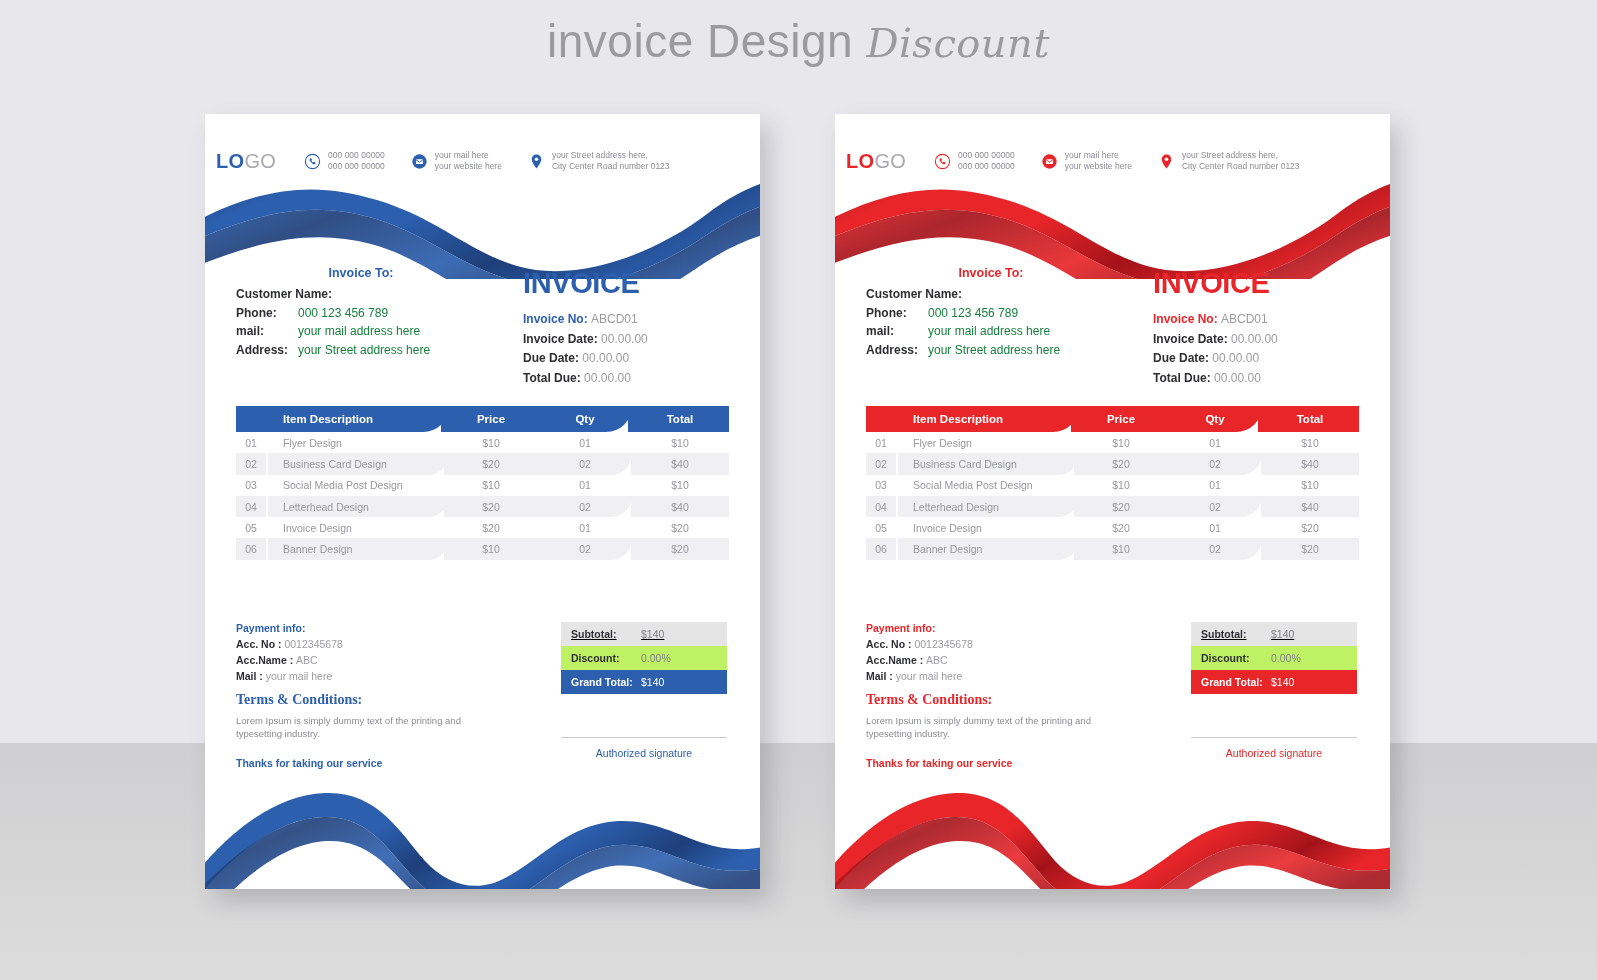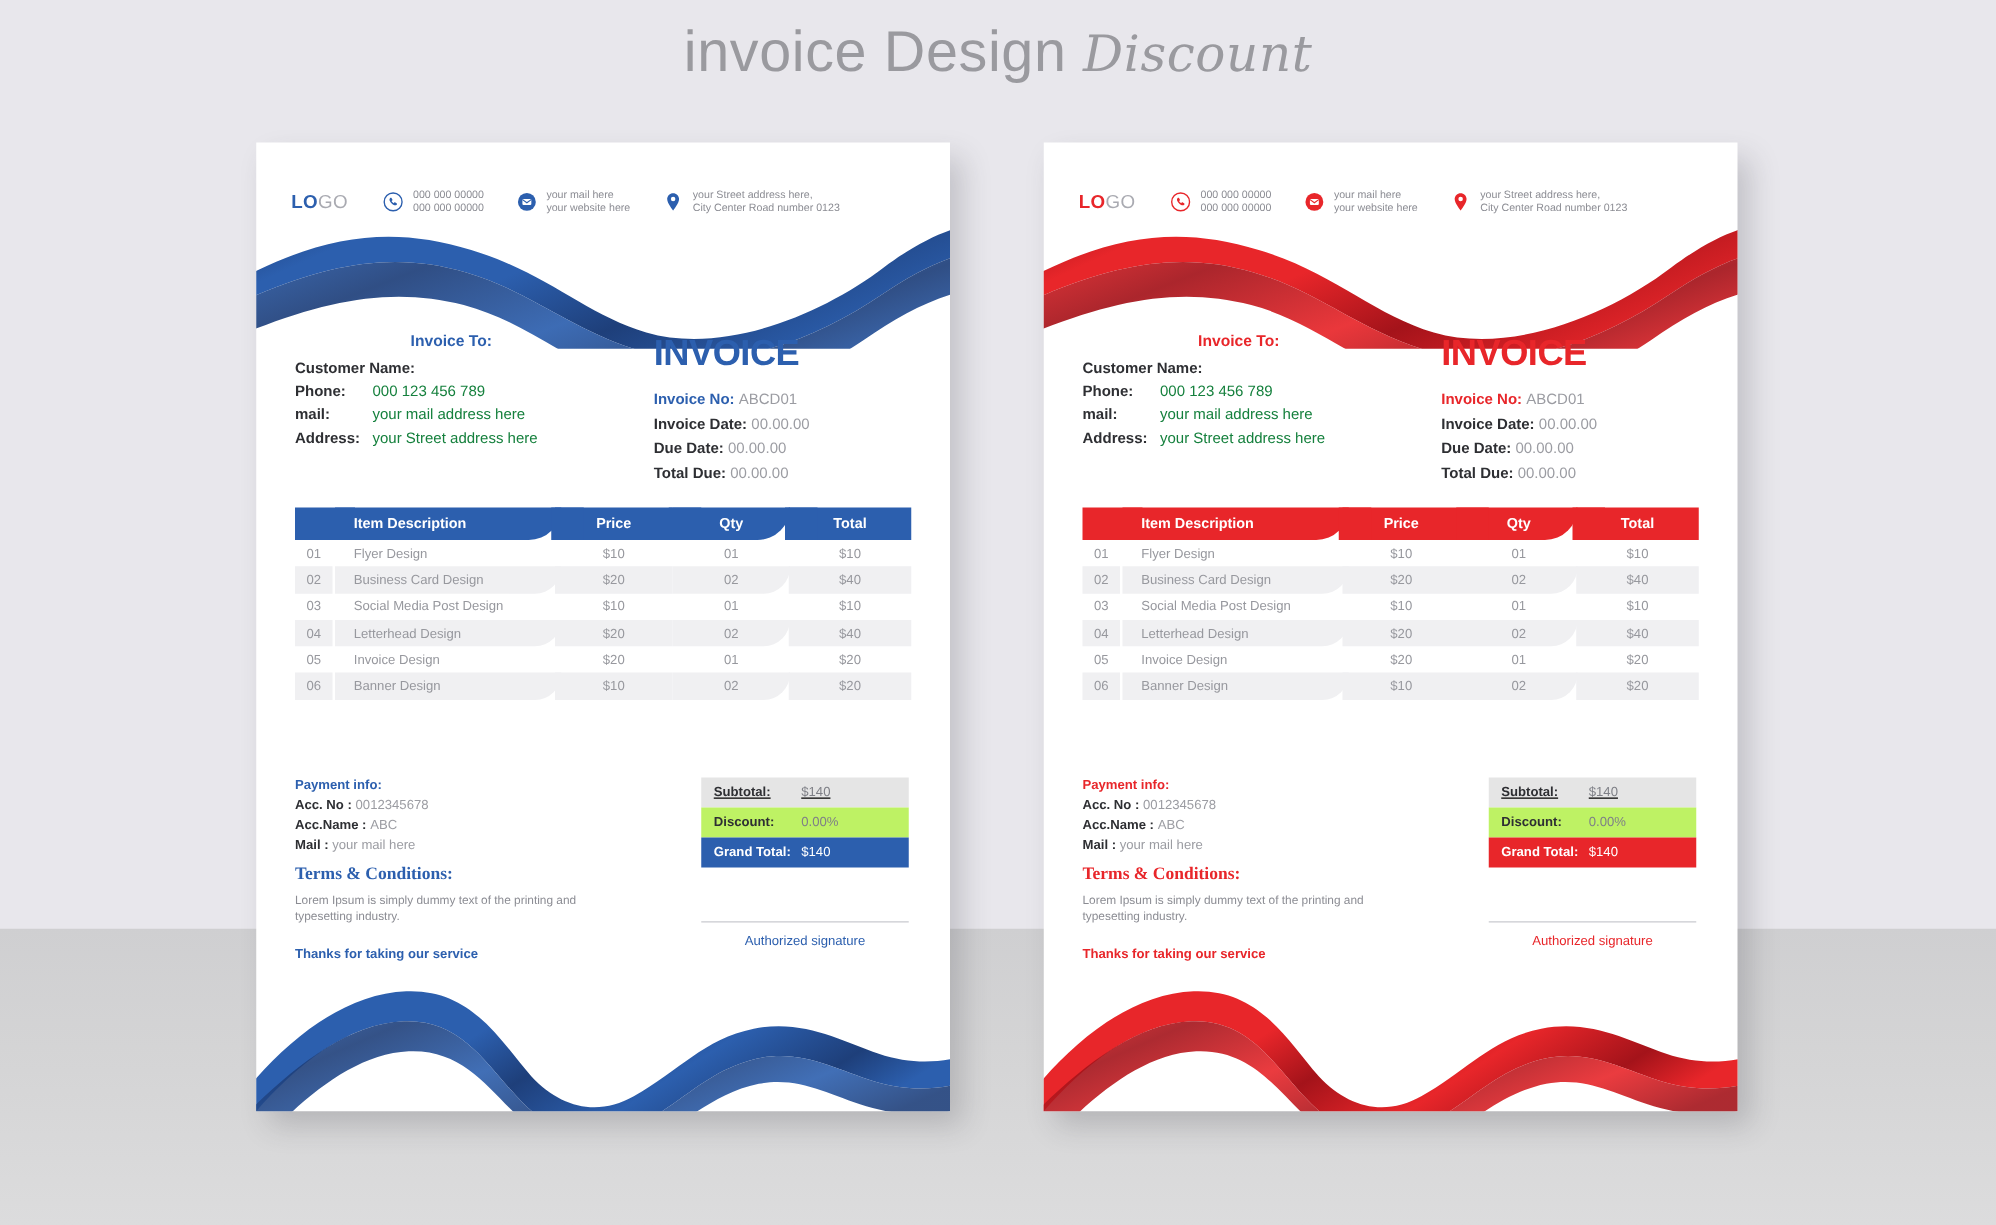--- a/index.html
+++ b/index.html
@@ -27,21 +27,21 @@
   .sheet {
     position:absolute; top:114px; width:555px; height:775px;
     background:#fff; overflow:hidden;
     box-shadow: 10px 12px 22px rgba(60,60,70,.22);
   }
   #sheet-blue { left:205px; }
   #sheet-red  { left:835px; }
 
   
   .hdr { position:absolute; left:0; top:24px; width:100%; height:46px; display:flex; align-items:center; }
-  .logo { margin-left:28px; font-size:15px; font-weight:700; letter-spacing:.3px; }
+  .logo { margin-left:11px; font-size:20px; font-weight:700; letter-spacing:.3px; }
   .logo .a { }
   .logo .b { color:#a9aab1; font-weight:500; }
   .contacts { display:flex; align-items:center; margin-left:28px; gap:26px; }
   .c-item { display:flex; align-items:center; gap:7px; }
   .c-ic { width:17px; height:17px; flex:0 0 17px; border-radius:50%; display:flex; align-items:center; justify-content:center; }
   .c-ic svg { display:block; }
   .c-tx { font-size:8.5px; line-height:11px; color:#8b8c93; white-space:nowrap; }
 
   
   .ribbon-top { position:absolute; left:-18px; top:60px; width:600px; height:105px; pointer-events:none; }

